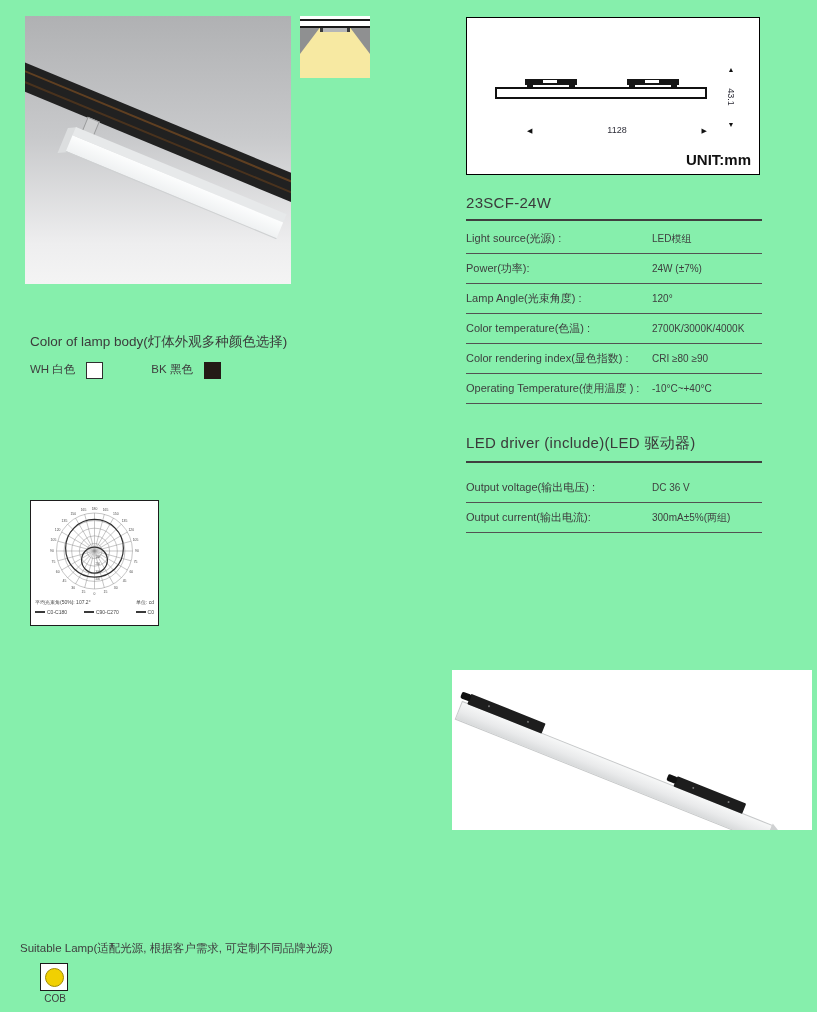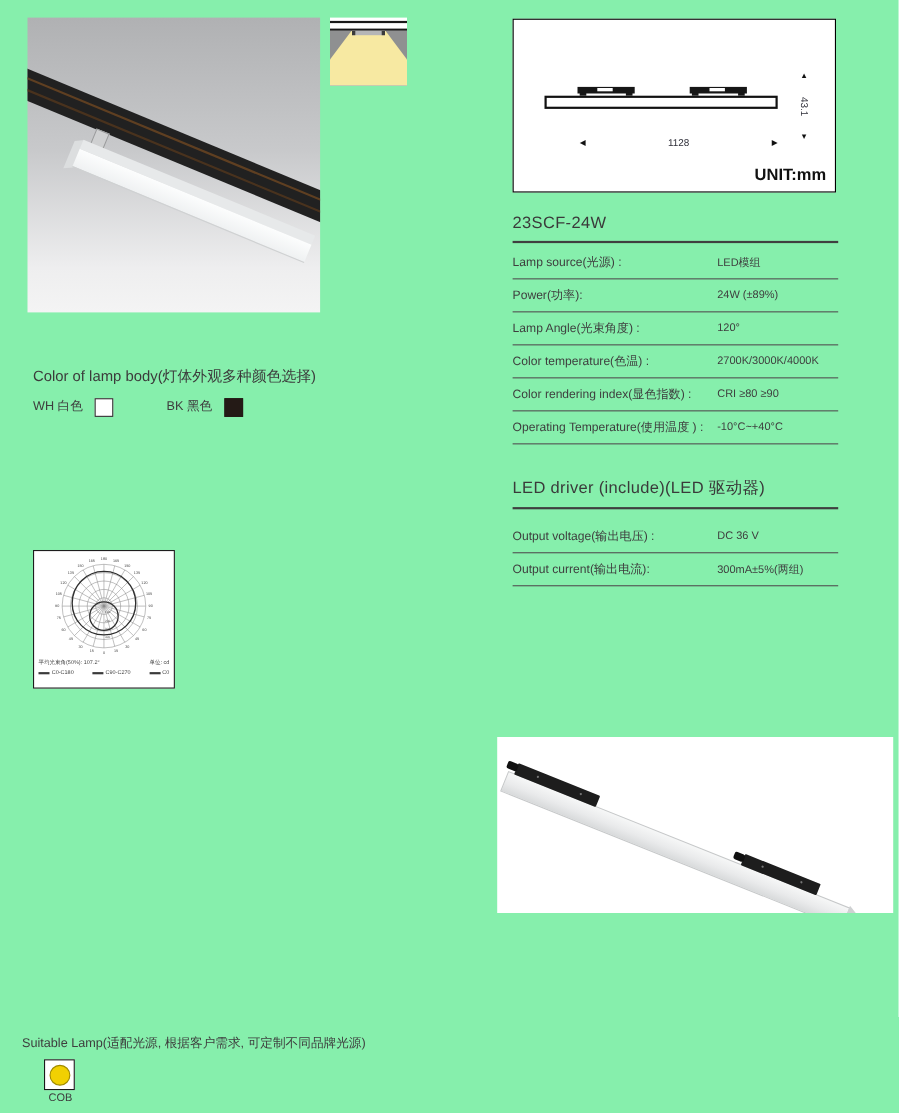--- a/index.html
+++ b/index.html
@@ -155,26 +155,26 @@
       <span class="dim-arrow">▼</span>
     </div>
     <div class="dim-unit">UNIT:mm</div>
   </div>
 
   <div class="abs right-col">
     <div class="sec-title">23SCF-24W</div>
 
     <div class="spec-rows">
       <div class="spec-row">
-        <span class="spec-label">Lamp source(光源) :</span>
+        <span class="spec-label">Light source(光源) :</span>
         <span class="spec-value">LED模组</span>
       </div>
       <div class="spec-row">
         <span class="spec-label">Power(功率):</span>
-        <span class="spec-value">24W (±89%)</span>
+        <span class="spec-value">24W (±7%)</span>
       </div>
       <div class="spec-row">
         <span class="spec-label">Lamp Angle(光束角度) :</span>
         <span class="spec-value">120°</span>
       </div>
       <div class="spec-row">
         <span class="spec-label">Color temperature(色温) :</span>
         <span class="spec-value">2700K/3000K/4000K</span>
       </div>
       <div class="spec-row">

